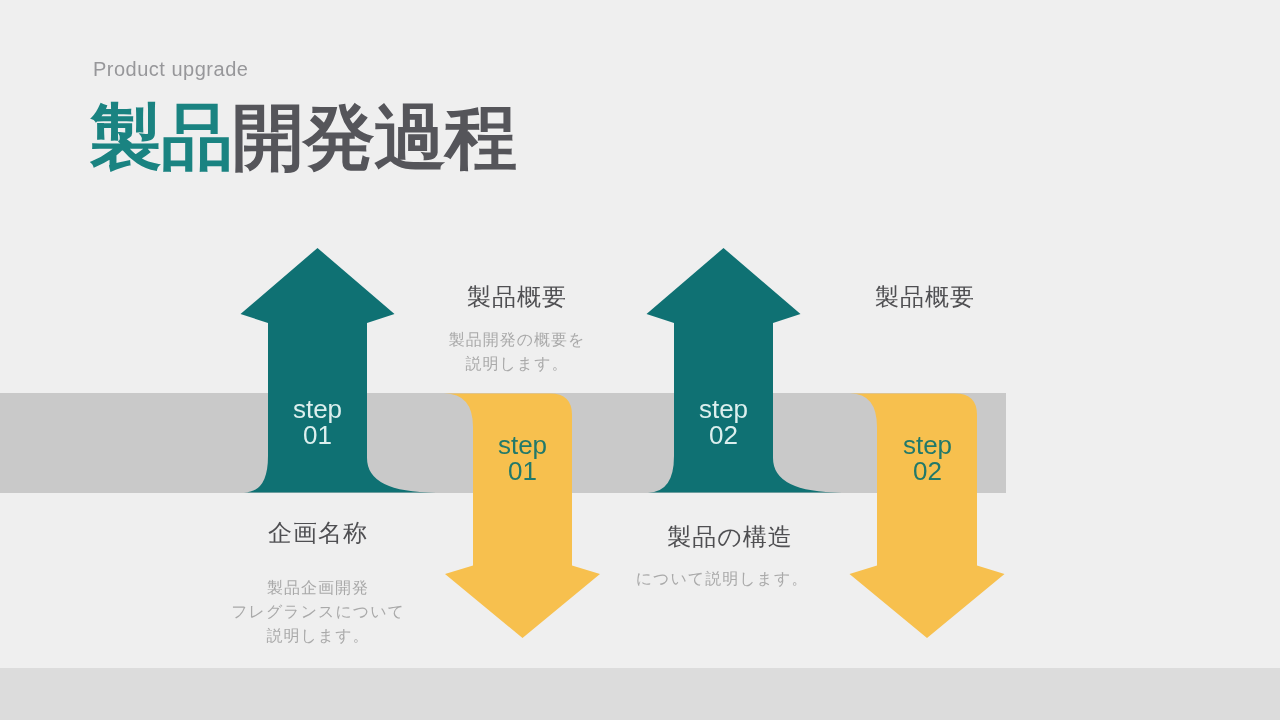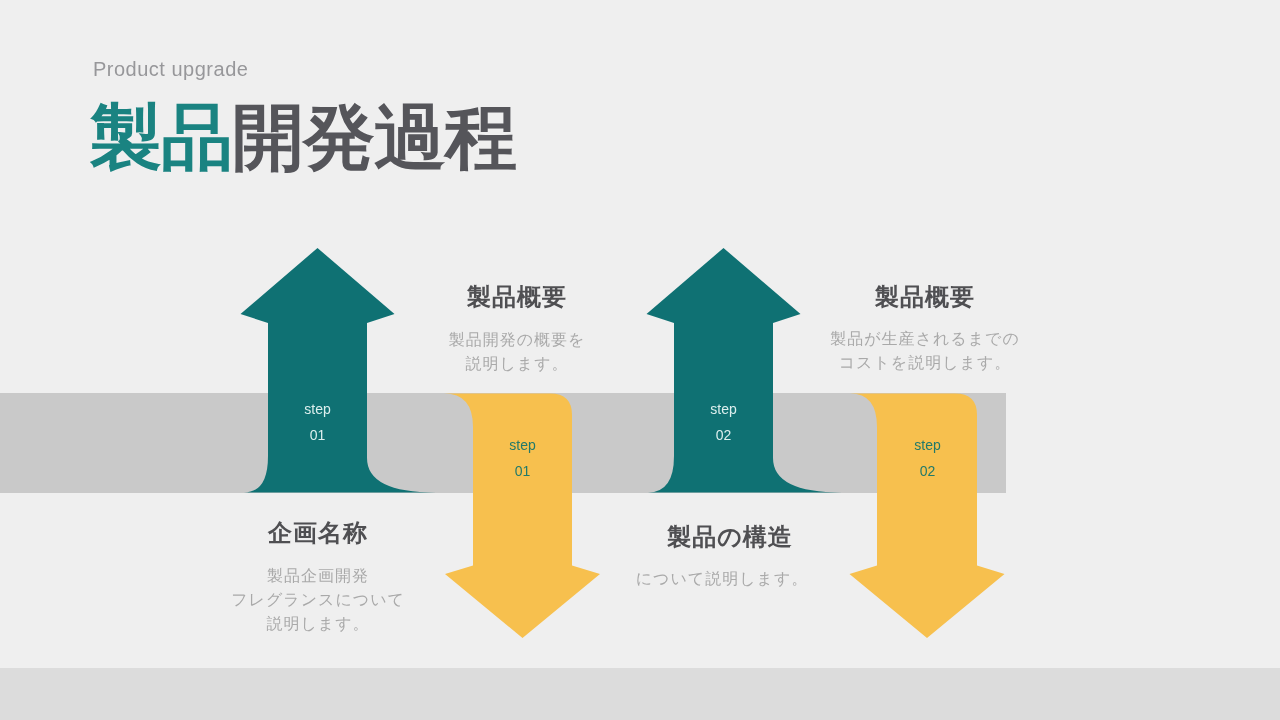--- a/index.html
+++ b/index.html
@@ -19,43 +19,43 @@
   .title .rest{color:#55555A;}
   .band{
     position:absolute;left:0;top:393px;width:1006px;height:100px;
     background:#C9C9C9;
   }
   svg.arrows{position:absolute;left:0;top:0;}
   .fill-teal{fill:#0F7173;}
   .fill-yellow{fill:#F7C04E;}
   .step-label{
     position:absolute;width:99px;text-align:center;
-    font-size:14px;line-height:26px;font-weight:400;
+    font-size:26px;line-height:26px;font-weight:400;
   }
   .on-teal{color:#DCEFEE;}
   .on-yellow{color:#22796A;}
   #sl-t1{left:268px;top:396px;}
   #sl-y1{left:473px;top:432px;}
   #sl-t2{left:674px;top:396px;}
   #sl-y2{left:878px;top:432px;}
   .block-heading{
     position:absolute;width:300px;text-align:center;
-    font-size:24px;font-weight:bold;color:#4F4F52;letter-spacing:1px;
+    font-size:24px;font-weight:normal;color:#4F4F52;letter-spacing:1px;
   }
   #bh-0{left:367px;top:281px;}
   #bh-1{left:775px;top:281px;}
   #bh-2{left:168px;top:517px;}
   #bh-3{left:552px;top:521px;margin-left:28px;}
   .block-desc{
     position:absolute;width:300px;text-align:center;
     font-size:16px;line-height:24px;color:#A9A9A9;letter-spacing:1px;
   }
   #bd-0{left:367px;top:328px;}
   #bd-1{left:775px;top:327px;}
-  #bd-2{left:168px;top:564px;}
+  #bd-2{left:168px;top:576px;}
   #bd-3{left:572px;top:567px;}
 </style>
 </head>
 <body>
 
 <div class="slide">
 
   <div class="eyebrow">Product upgrade</div>
 
   <div class="title"><span class="accent">製品</span><span class="rest">開発過程</span></div>
@@ -86,24 +86,20 @@
     <div>02</div>
   </div>
 
   <div id="bh-0" class="block-heading">製品概要</div>
   <div id="bd-0" class="block-desc">
     <div>製品開発の概要を</div>
     <div>説明します。</div>
   </div>
 
   <div id="bh-1" class="block-heading">製品概要</div>
-  <div id="bd-1" class="block-desc">
-    <div>製品が生産されるまでの</div>
-    <div>コストを説明します。</div>
-  </div>
 
   <div id="bh-2" class="block-heading">企画名称</div>
   <div id="bd-2" class="block-desc">
     <div>製品企画開発</div>
     <div>フレグランスについて</div>
     <div>説明します。</div>
   </div>
 
   <div id="bh-3" class="block-heading">製品の構造</div>
   <div id="bd-3" class="block-desc">

